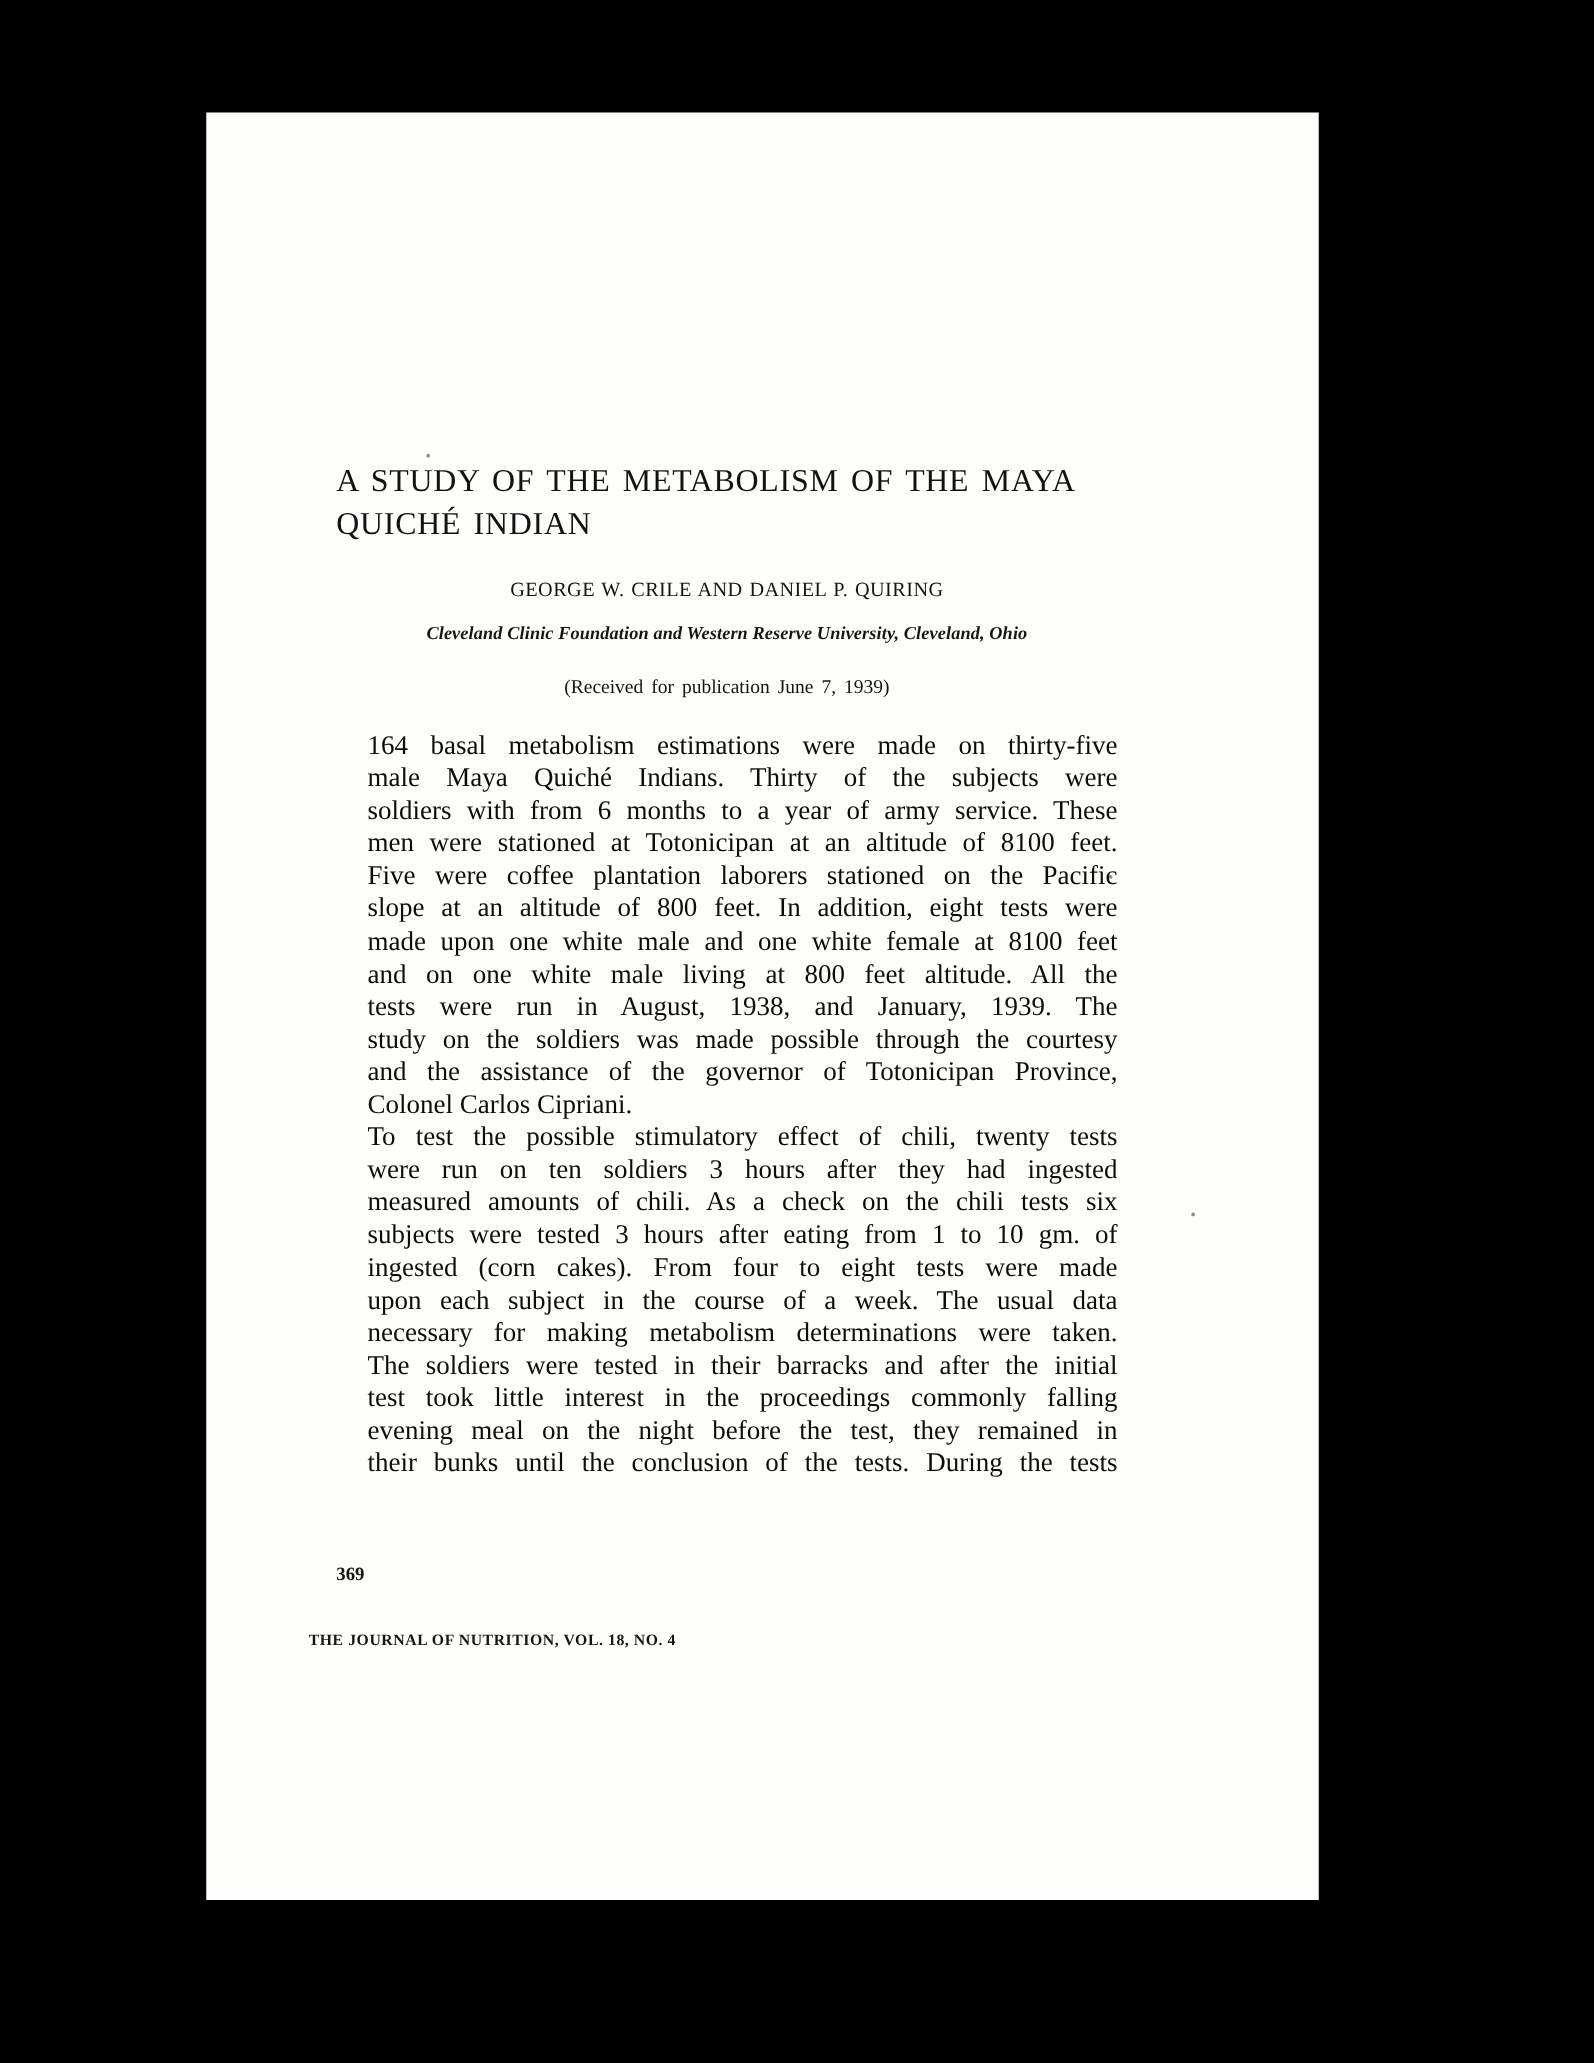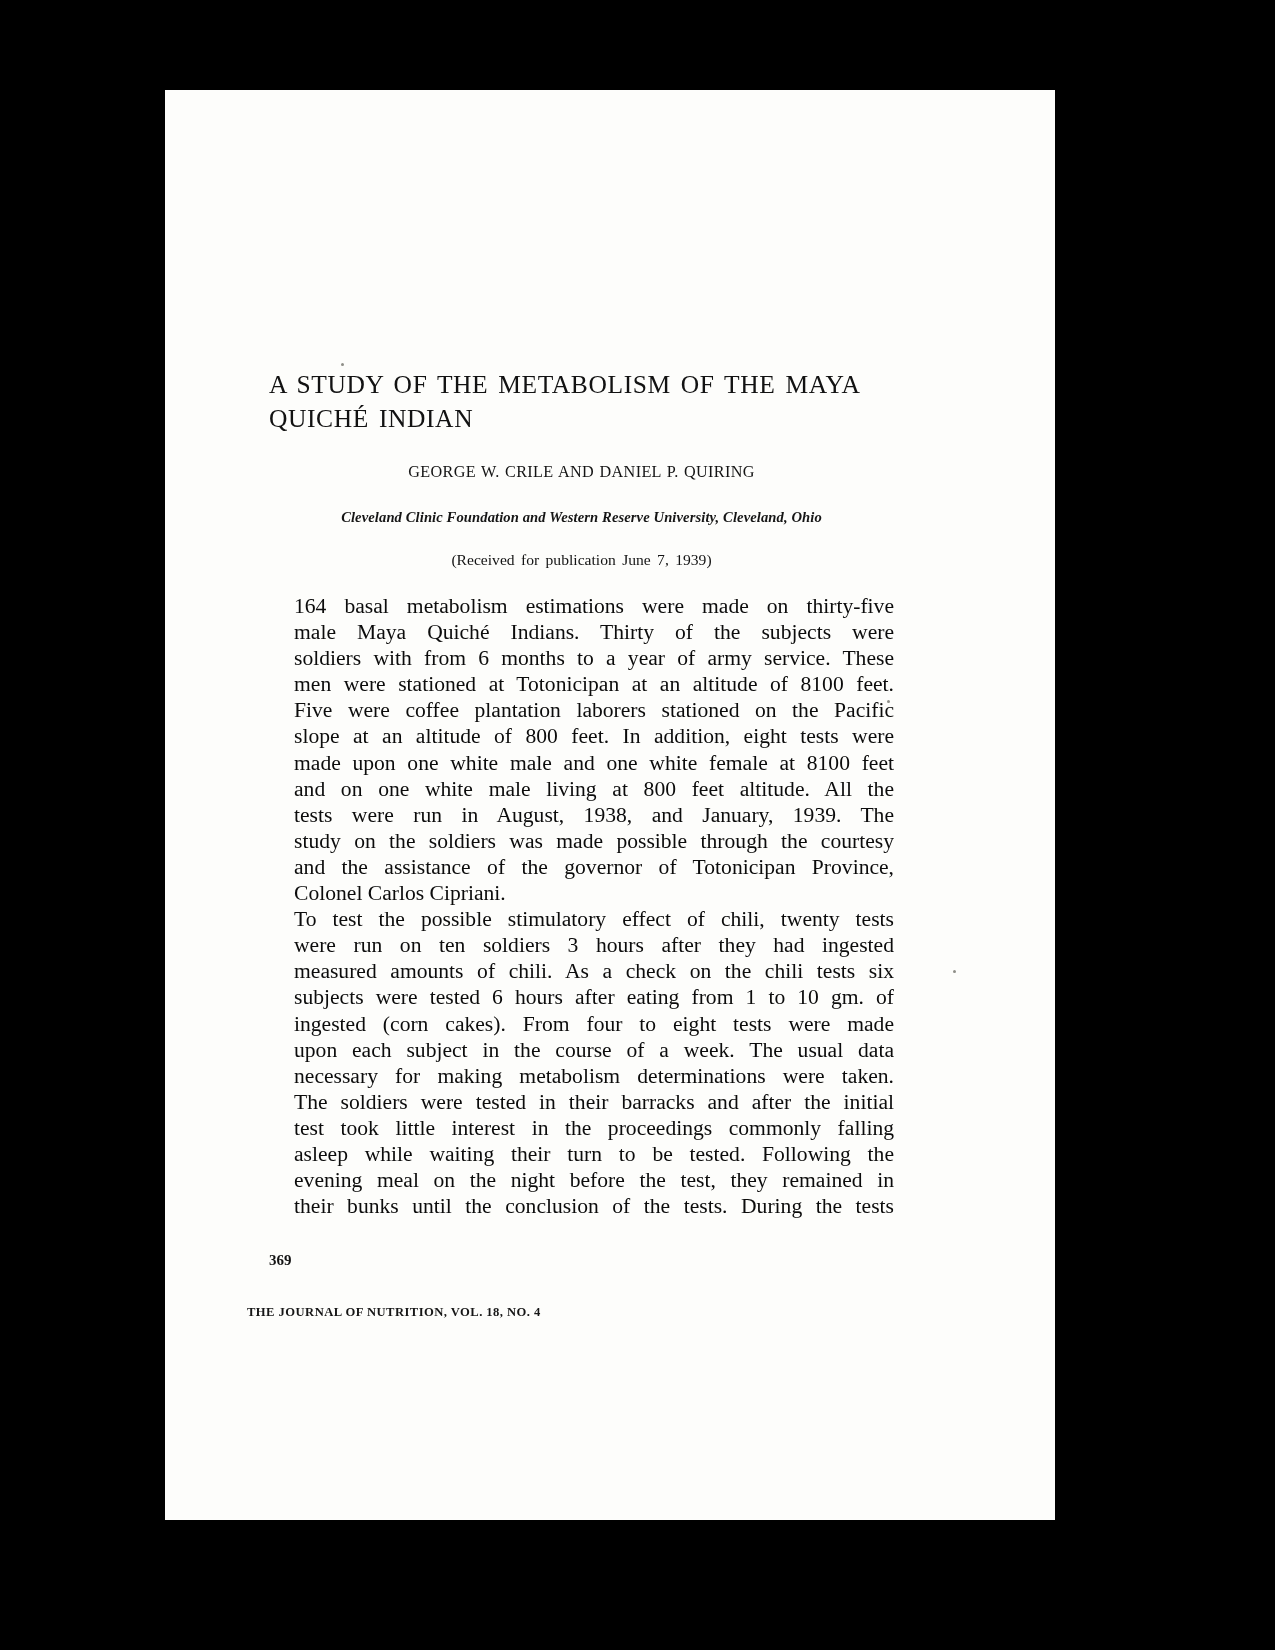--- a/index.html
+++ b/index.html
@@ -48,21 +48,21 @@
   .authors {
     margin-top: 28px;
     text-align: center;
     font-size: 16.2px;
     letter-spacing: 0.35px;
     color: #141414;
     word-spacing: 1px;
   }
 
   .affiliation {
-    margin-top: 27px;
+    margin-top: 17px;
     text-align: center;
     font-size: 14.6px;
     font-style: italic;
     font-weight: bold;
     letter-spacing: 0.1px;
     color: #151515;
   }
 
   .received {
     margin-top: 25px;
@@ -166,27 +166,26 @@
         <span class="ln">tests were run in August, 1938, and January, 1939.  The</span>
         <span class="ln">study on the soldiers was made possible through the courtesy</span>
         <span class="ln">and the assistance of the governor of Totonicipan Province,</span>
         <span class="ln last">Colonel Carlos Cipriani.</span>
       </p>
 
       <p class="para">
         <span class="ln indent">To test the possible stimulatory effect of chili, twenty tests</span>
         <span class="ln">were run on ten soldiers 3 hours after they had ingested</span>
         <span class="ln">measured amounts of chili.  As a check on the chili tests six</span>
-        <span class="ln">subjects were tested 6 hours after eating from 1 to 10 gm. of</span>
+        <span class="ln">subjects were tested 3 hours after eating from 1 to 10 gm. of</span>
         <span class="ln">ingested (corn cakes).  From four to eight tests were made</span>
         <span class="ln">upon each subject in the course of a week.  The usual data</span>
         <span class="ln">necessary for making metabolism determinations were taken.</span>
         <span class="ln">The soldiers were tested in their barracks and after the initial</span>
         <span class="ln">test took little interest in the proceedings commonly falling</span>
-        <span class="ln">asleep while waiting their turn to be tested.  Following the</span>
         <span class="ln">evening meal on the night before the test, they remained in</span>
         <span class="ln">their bunks until the conclusion of the tests.  During the tests</span>
       </p>
 
     </div>
   </div>
 
   <div class="page-number">369</div>
 
   <div class="journal-footer">THE JOURNAL OF NUTRITION, VOL. 18, NO. 4</div>

